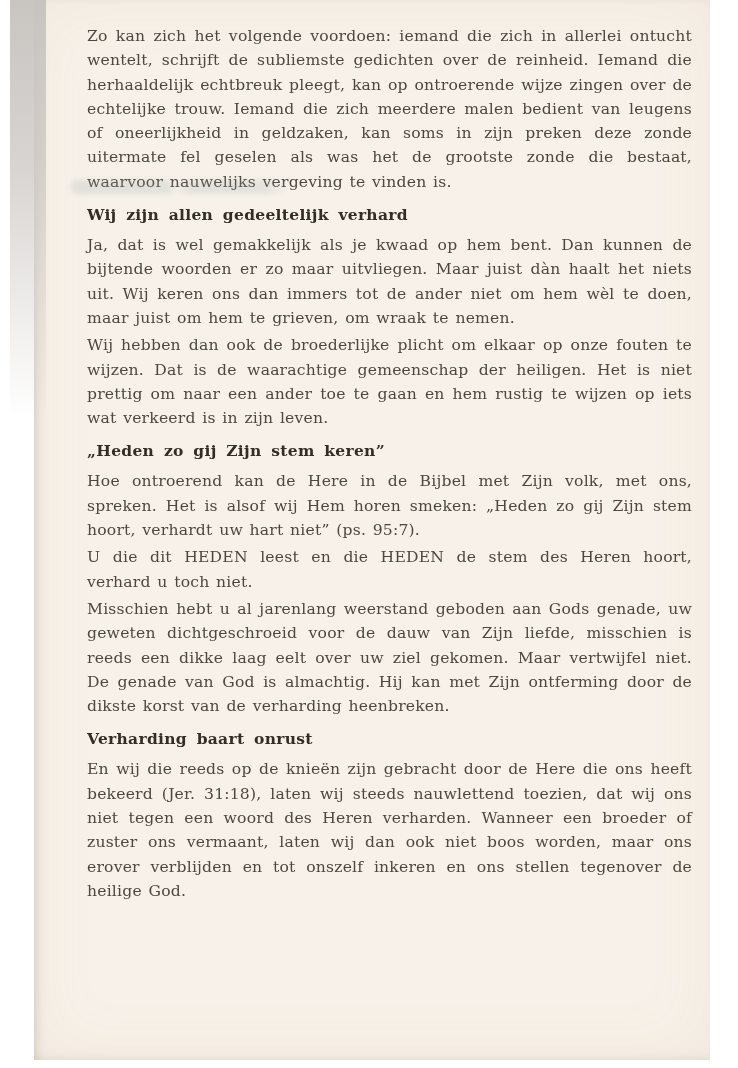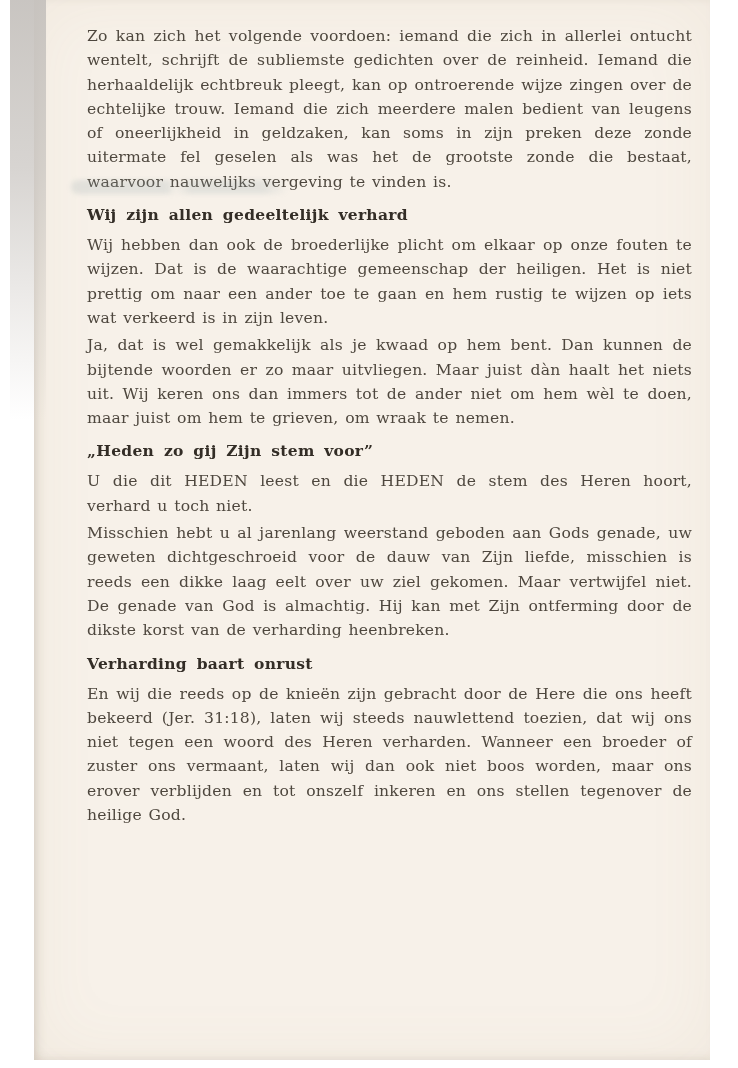--- a/index.html
+++ b/index.html
@@ -97,26 +97,27 @@
   <div class="page">
     <div class="content">
 
       <p class="body-par">Zo kan zich het volgende voordoen: iemand die zich in allerlei ontucht wentelt, schrijft de subliemste gedichten over de reinheid. Iemand die herhaaldelijk echtbreuk pleegt, kan op ontroerende wijze zingen over de echtelijke trouw. Iemand die zich meerdere malen bedient van leugens of oneerlijkheid in geldzaken, kan soms in zijn preken deze zonde uitermate fel geselen als was het de grootste zonde die bestaat, waarvoor nauwelijks vergeving te vinden is.</p>
 
       <div class="ghost-artifact"></div>
 
       <p class="section-heading">Wij zijn allen gedeeltelijk verhard</p>
 
 
+      <p class="body-par">Ja, dat is wel gemakkelijk als je kwaad op hem bent. Dan kunnen de bijtende woorden er zo maar uitvliegen. Maar juist dàn haalt het niets uit. Wij keren ons dan immers tot de ander niet om hem wèl te doen, maar juist om hem te grieven, om wraak te nemen.</p>
+
       <p class="body-par">Wij hebben dan ook de broederlijke plicht om elkaar op onze fouten te wijzen. Dat is de waarachtige gemeenschap der heiligen. Het is niet prettig om naar een ander toe te gaan en hem rustig te wijzen op iets wat verkeerd is in zijn leven.</p>
 
-      <p class="body-par">Ja, dat is wel gemakkelijk als je kwaad op hem bent. Dan kunnen de bijtende woorden er zo maar uitvliegen. Maar juist dàn haalt het niets uit. Wij keren ons dan immers tot de ander niet om hem wèl te doen, maar juist om hem te grieven, om wraak te nemen.</p>
+      <p class="section-heading">„Heden zo gij Zijn stem keren”</p>
 
-      <p class="section-heading">„Heden zo gij Zijn stem voor”</p>
-
+      <p class="body-par">Hoe ontroerend kan de Here in de Bijbel met Zijn volk, met ons, spreken. Het is alsof wij Hem horen smeken: „Heden zo gij Zijn stem hoort, verhardt uw hart niet” (ps. 95:7).</p>
 
       <p class="body-par">U die dit HEDEN leest en die HEDEN de stem des Heren hoort, verhard u toch niet.</p>
 
 
       <p class="body-par">Misschien hebt u al jarenlang weerstand geboden aan Gods genade, uw geweten dichtgeschroeid voor de dauw van Zijn liefde, misschien is reeds een dikke laag eelt over uw ziel gekomen. Maar vertwijfel niet. De genade van God is almachtig. Hij kan met Zijn ontferming door de dikste korst van de verharding heenbreken.</p>
 
       <p class="section-heading">Verharding baart onrust</p>
 
       <p class="body-par">En wij die reeds op de knieën zijn gebracht door de Here die ons heeft bekeerd (Jer. 31:18), laten wij steeds nauwlettend toezien, dat wij ons niet tegen een woord des Heren verharden. Wanneer een broeder of zuster ons vermaant, laten wij dan ook niet boos worden, maar ons erover verblijden en tot onszelf inkeren en ons stellen tegenover de heilige God.</p>
 

